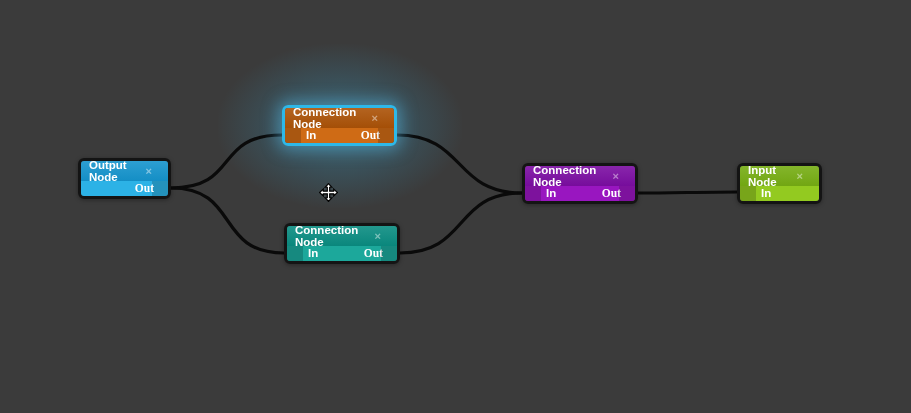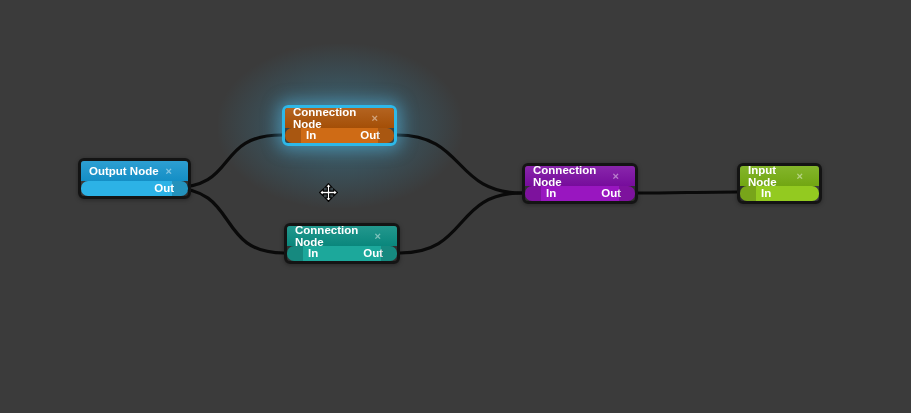--- a/index.html
+++ b/index.html
@@ -28,24 +28,24 @@
   }
   .titlebar{
     height:20px;display:flex;align-items:center;justify-content:space-between;
     padding:0 16px 0 8px;
     background-image:linear-gradient(rgba(255,255,255,0.10),rgba(0,0,0,0.04));
   }
   .titlebar .close{
     color:rgba(255,255,255,0.45);font-size:11px;line-height:1;cursor:pointer;
     margin-left:6px;
   }
-  .ports{position:relative;height:15px;border-radius:7px;}
+  .ports{position:relative;height:15px;}
   .plabel{position:absolute;top:0;line-height:15px;font-size:11.5px;}
   .plabel.in{left:21px;}
-  .plabel.out{right:14px;}
+  .plabel.out{right:14px;font-family:Liberation Serif, serif;}
   .anchor{position:absolute;top:0;height:100%;width:16px;background:rgba(0,0,0,0.18);}
   .anchor.left{left:0;}
   .anchor.right{right:0;}
 
   
   .n-blue   .titlebar{background-color:#1594cd;} .n-blue   .ports{background:#2cb2e6;}
   .n-orange .titlebar{background-color:#ab5207;} .n-orange .ports{background:#cf6b15;}
   .n-teal   .titlebar{background-color:#0a8c81;} .n-teal   .ports{background:#1ca89b;}
   .n-purple .titlebar{background-color:#7b0da2;} .n-purple .ports{background:#9916c0;}
   .n-green  .titlebar{background-color:#76ad13;} .n-green  .ports{background:#93ca20;}
@@ -60,21 +60,21 @@
   <div class="glow"></div>
 
   <svg class="wires" width="911" height="413">
     <path d="M 171 188 C 240 188 213 135 282 135"></path>
     <path d="M 171 188 C 240 188 215 253 284 253"></path>
     <path d="M 397 135 C 466 135 453 193 522 193"></path>
     <path d="M 400 253 C 469 253 453 193 522 193"></path>
     <path d="M 638 193 C 671 193 704 192 737 192"></path>
   </svg>
 
-  <div class="node n-blue" style="left:78px;top:158px;width:113px;">
+  <div class="node n-blue" style="left:78px;top:158px;width:93px;">
     <div class="titlebar">
       <span>Output Node</span>
       <span class="close">×</span>
     </div>
     <div class="ports">
       <span class="anchor right"></span>
       <span class="plabel out">Out</span>
     </div>
   </div>
 

